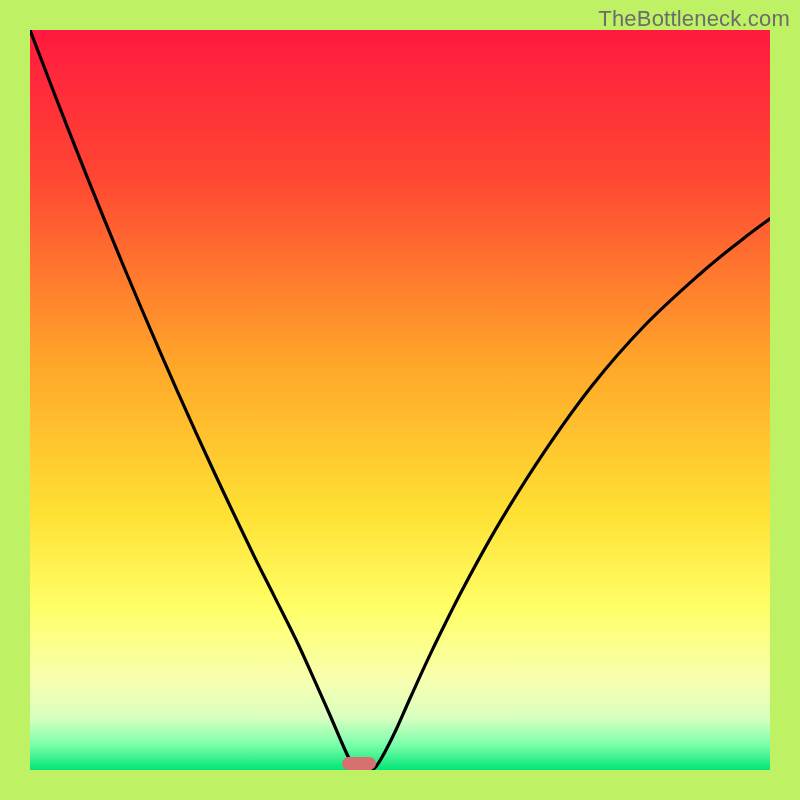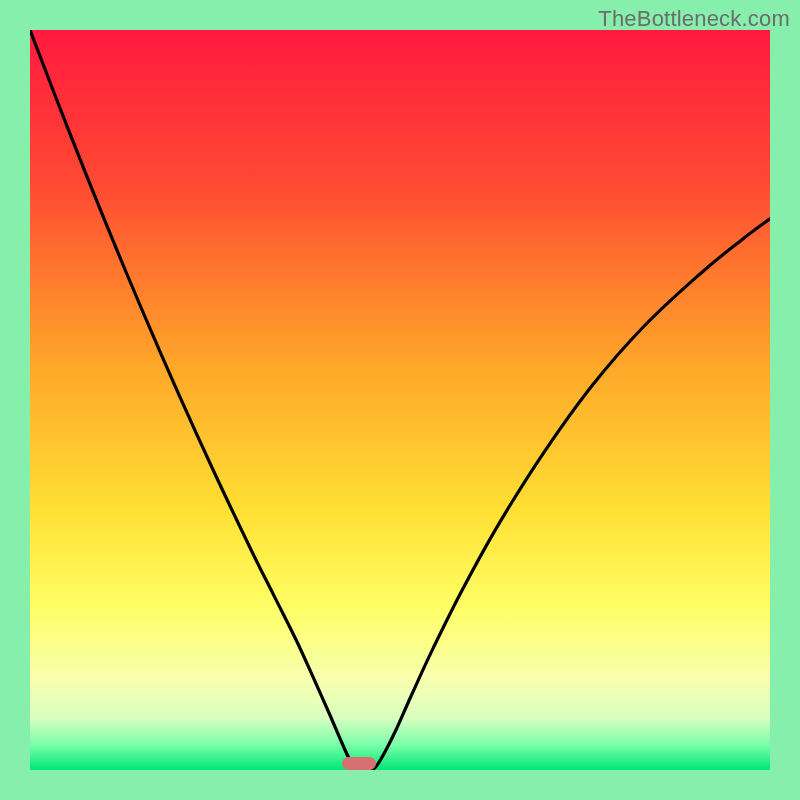--- a/index.html
+++ b/index.html
@@ -8,21 +8,21 @@
     width: 800px;
     height: 800px;
     background: #000;
     overflow: hidden;
     font-family: Arial, Helvetica, sans-serif;
   }
   .frame {
     position: relative;
     width: 800px;
     height: 800px;
-    background: #86efac;
+    background: #bef264;
   }
   .plot-area {
     position: absolute;
     left: 30px;
     top: 30px;
     width: 740px;
     height: 740px;
     overflow: hidden;
   }
   .gradient-bg {

